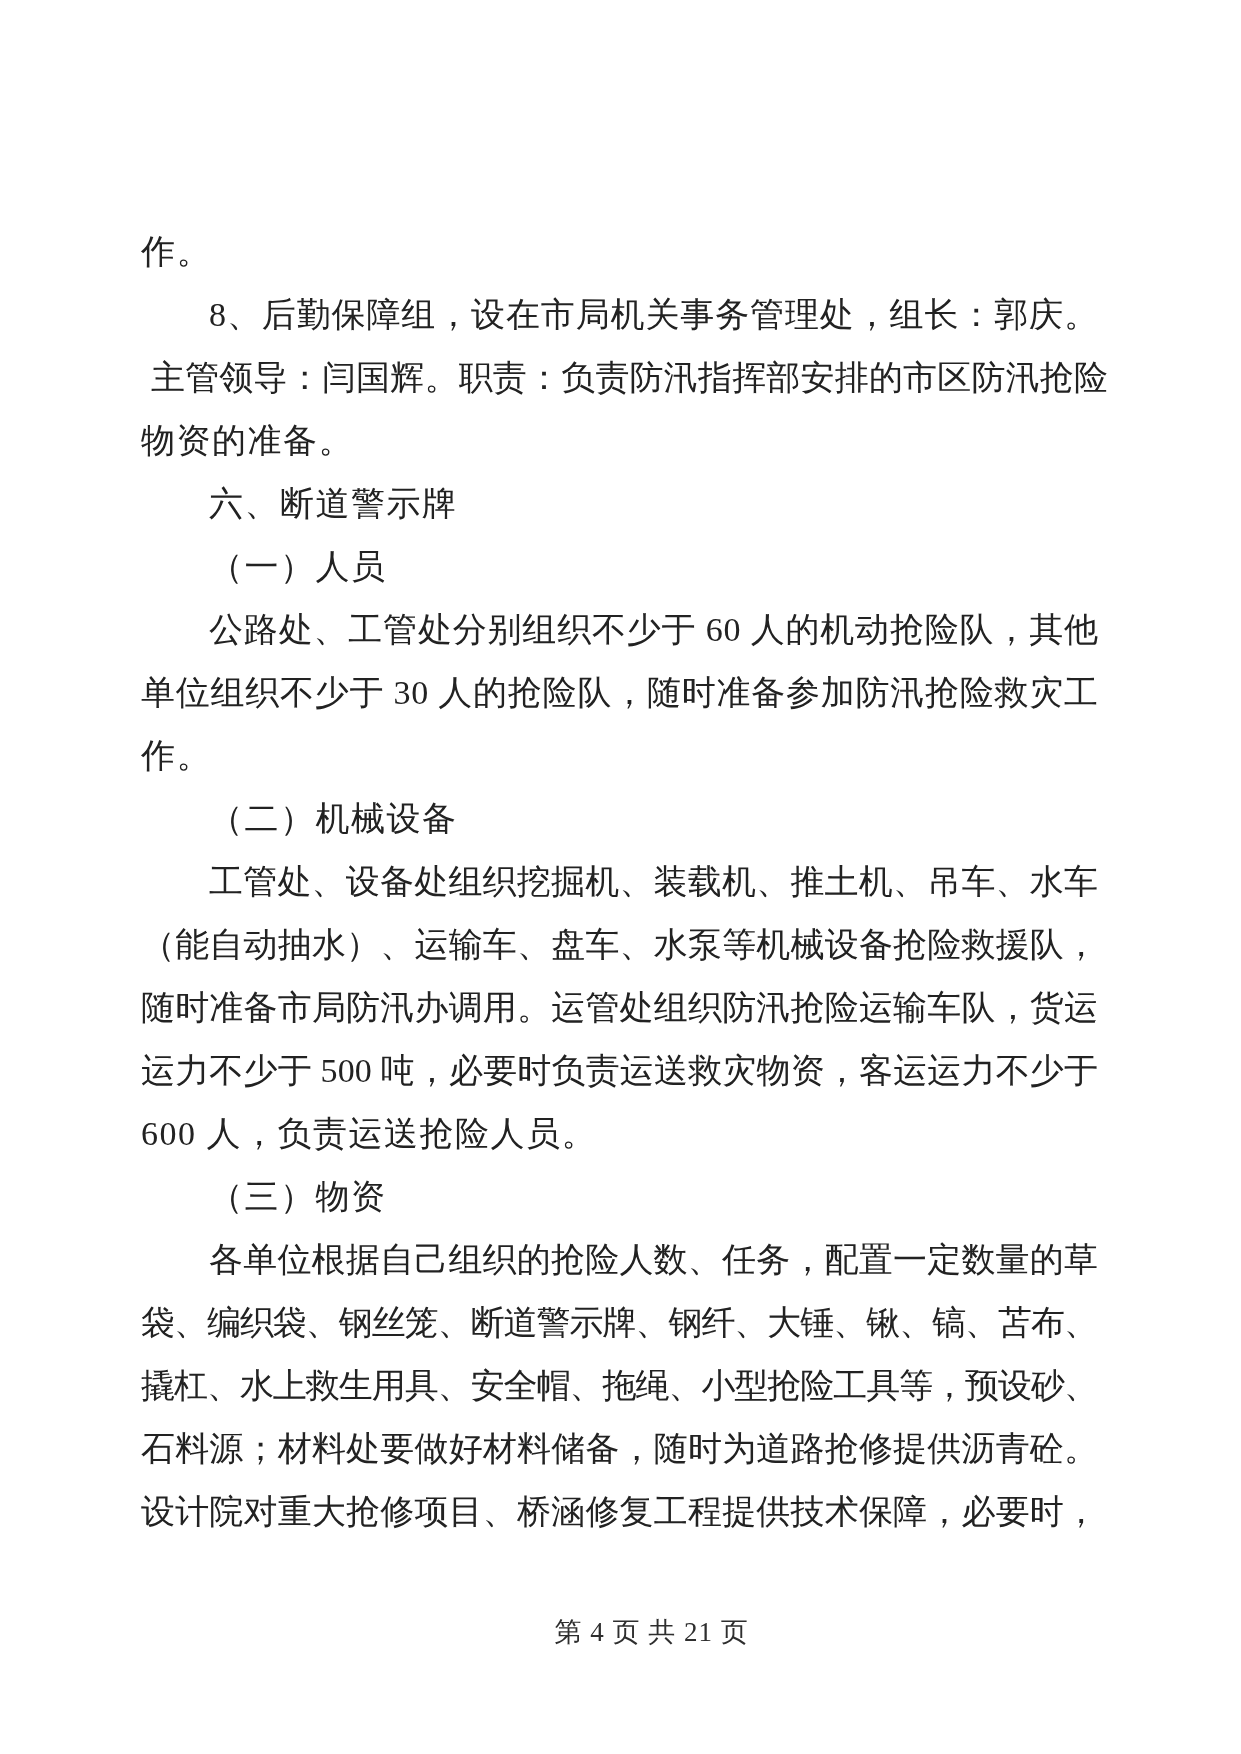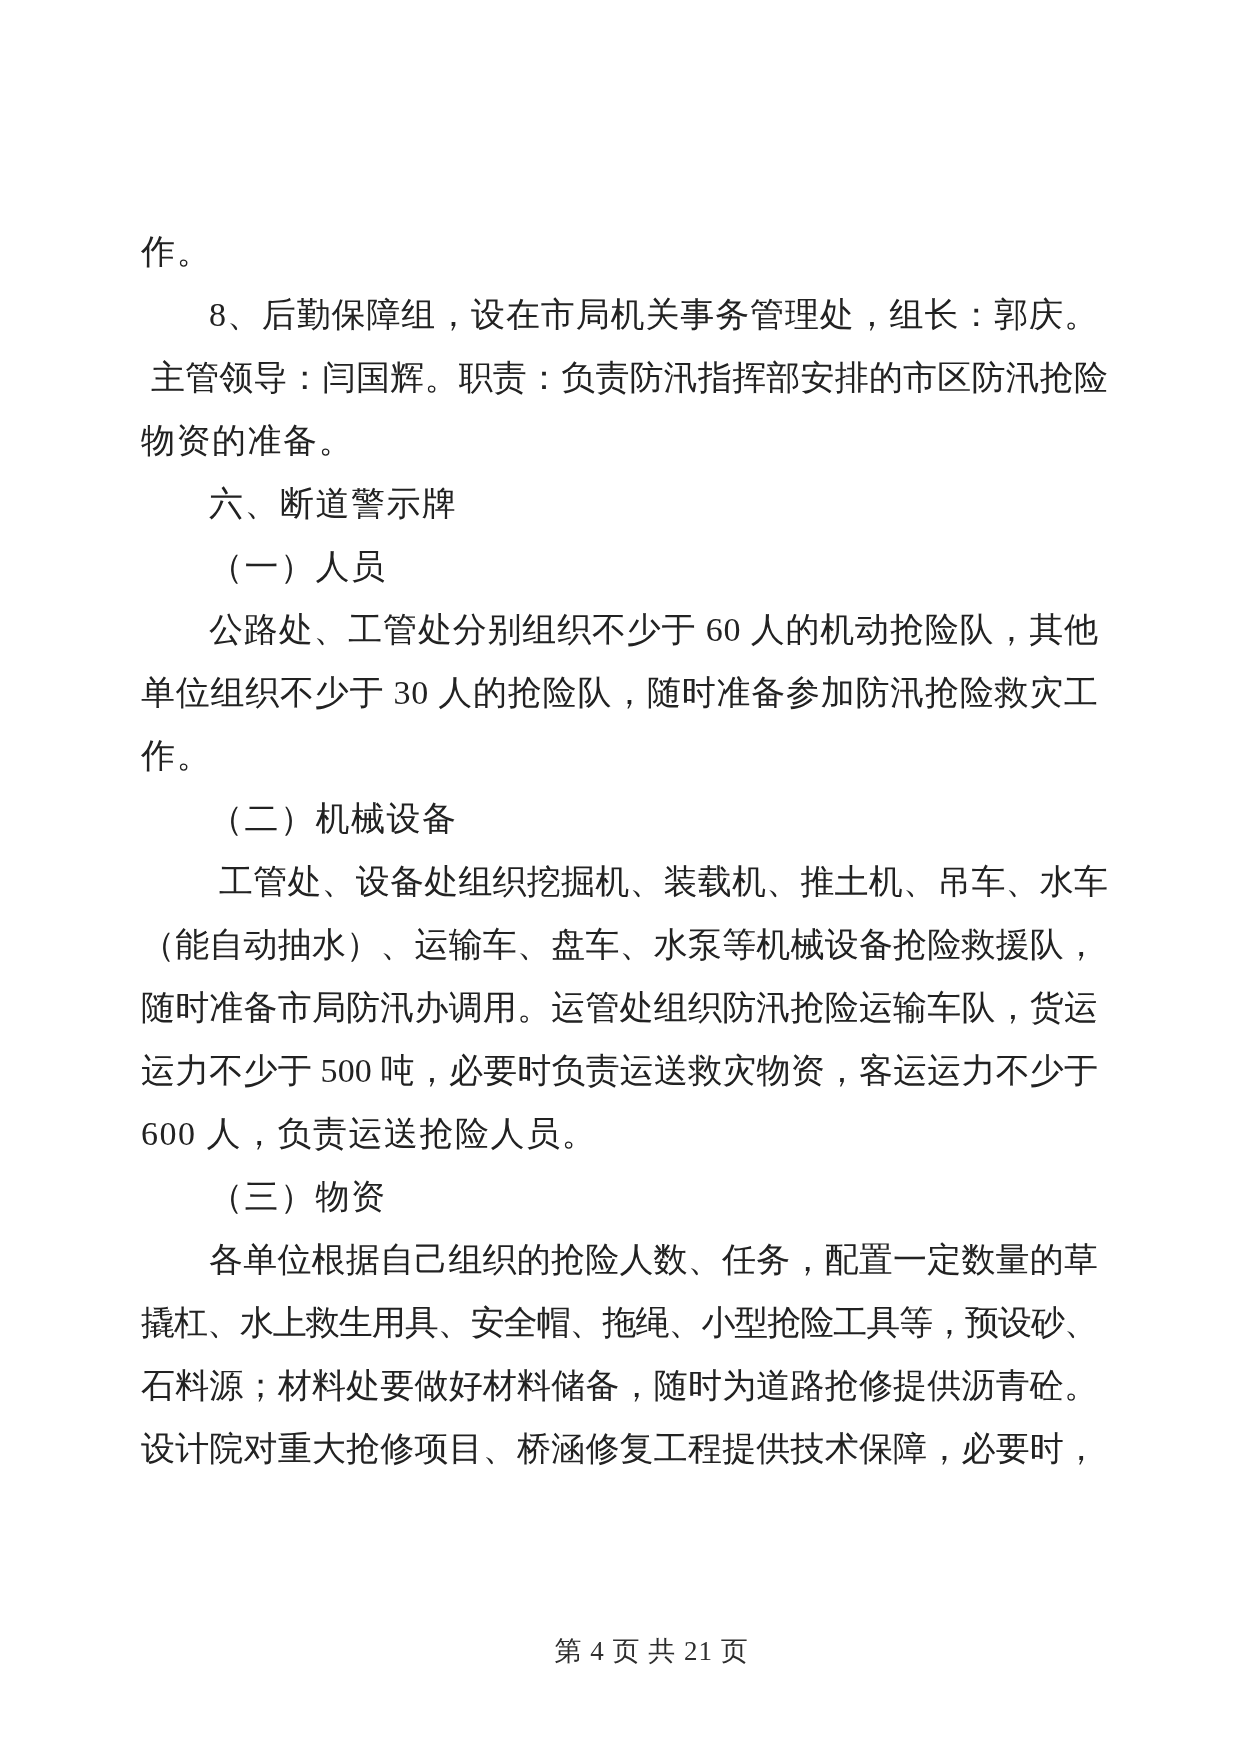--- a/index.html
+++ b/index.html
@@ -36,21 +36,20 @@
   }
   .footer {
     position: absolute;
     left: 0;
     top: 1616px;
     width: 100%;
     text-align: center;
     font-size: 27px;
     line-height: 32px;
     color: #2e2e2e;
-    margin-top: 19px;
   }
   .footer .footer-text {
     position: relative;
     left: 31px;
     letter-spacing: 1px;
   }
 </style>
 </head>
 <body>
 
@@ -59,27 +58,28 @@
       <div class="line"><span>作。</span></div>
       <div class="line indent"><span style="letter-spacing: 0.88px;">8、后勤保障组，设在市局机关事务管理处，组长：郭庆。</span></div>
       <div class="line"><span style="letter-spacing: 0.185185px; margin-left: 10px;">主管领导：闫国辉。职责：负责防汛指挥部安排的市区防汛抢险</span></div>
       <div class="line"><span>物资的准备。</span></div>
       <div class="line indent"><span>六、断道警示牌</span></div>
       <div class="line indent"><span>（一）人员</span></div>
       <div class="line indent"><span style="letter-spacing: 0.814815px;">公路处、工管处分别组织不少于 60 人的机动抢险队，其他</span></div>
       <div class="line"><span style="letter-spacing: 0.758621px;">单位组织不少于 30 人的抢险队，随时准备参加防汛抢险救灾工</span></div>
       <div class="line"><span>作。</span></div>
       <div class="line indent"><span>（二）机械设备</span></div>
-      <div class="line indent"><span style="letter-spacing: 0.2px; margin-left: 10px;">工管处、设备处组织挖掘机、装载机、推土机、吊车、水车</span></div>
+      <div class="line indent"><span style="letter-spacing: 0.2px;">工管处、设备处组织挖掘机、装载机、推土机、吊车、水车</span></div>
       <div class="line"><span style="letter-spacing: 0.185185px;">（能自动抽水）、运输车、盘车、水泵等机械设备抢险救援队，</span></div>
       <div class="line"><span style="letter-spacing: 0.185185px;">随时准备市局防汛办调用。运管处组织防汛抢险运输车队，货运</span></div>
       <div class="line"><span style="letter-spacing: 0.166667px;">运力不少于 500 吨，必要时负责运送救灾物资，客运运力不少于</span></div>
       <div class="line"><span>600 人，负责运送抢险人员。</span></div>
       <div class="line indent"><span>（三）物资</span></div>
       <div class="line indent"><span style="letter-spacing: 0.2px;">各单位根据自己组织的抢险人数、任务，配置一定数量的草</span></div>
+      <div class="line"><span style="letter-spacing: -1.03571px;">袋、编织袋、钢丝笼、断道警示牌、钢纤、大锤、锹、镐、苫布、</span></div>
       <div class="line"><span style="letter-spacing: -1.03571px; margin-top: 24px;">撬杠、水上救生用具、安全帽、拖绳、小型抢险工具等，预设砂、</span></div>
       <div class="line"><span style="letter-spacing: 0.185185px;">石料源；材料处要做好材料储备，随时为道路抢修提供沥青砼。</span></div>
       <div class="line"><span style="letter-spacing: 0.185185px;">设计院对重大抢修项目、桥涵修复工程提供技术保障，必要时，</span></div>
     </div>
   <div class="footer">
     <span class="footer-text">第 4 页 共 21 页</span>
   </div>
 </div>
 
 </body></html>

